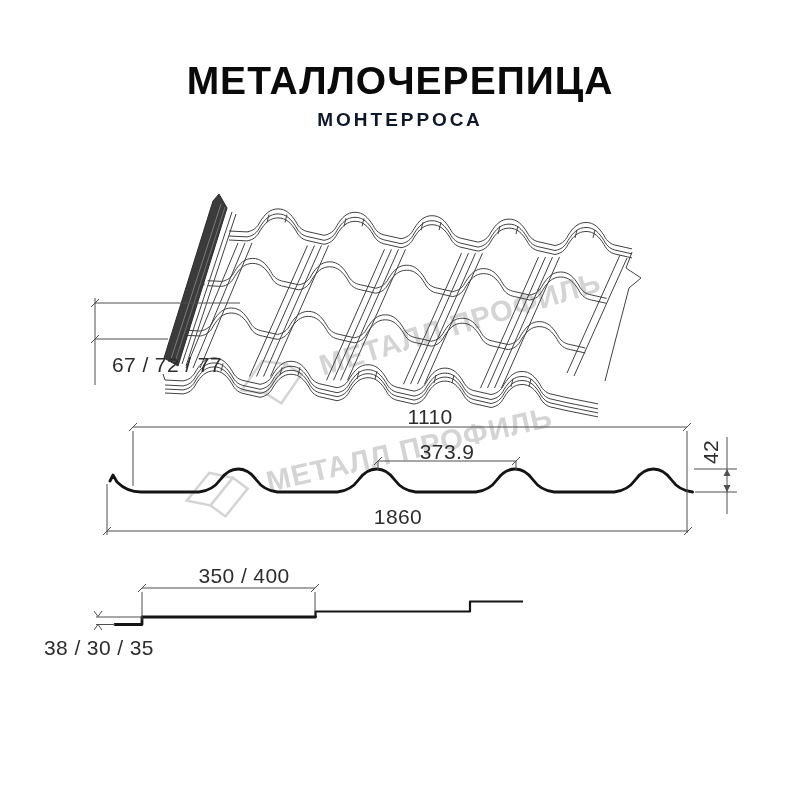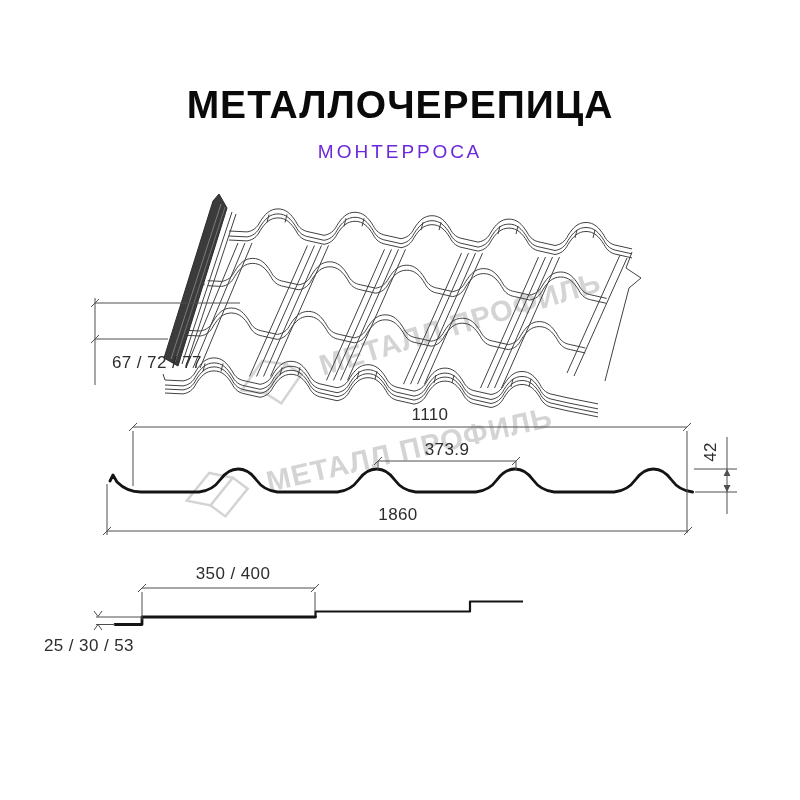--- a/index.html
+++ b/index.html
@@ -2,23 +2,23 @@
 <html style="--line: #414141; --dim: #4f4f4f; --ink: #141414; --wm: #d4d4d4; --text: #2d2d2d; --bg: #ffffff;"><head>
 <meta charset="utf-8">
 <style>
   :root{
     --line:#414141; --dim:#4f4f4f; --ink:#141414; --wm:#d4d4d4; --text:#2d2d2d; --bg:#ffffff;
   }
   html,body{margin:0;padding:0;background:var(--bg);}
   #stage{position:relative;width:800px;height:800px;background:var(--bg);overflow:hidden;
          font-family:"Liberation Sans", sans-serif;}
   .title-wrap{position:absolute;left:0;top:60px;width:800px;text-align:center;z-index:3;}
-  .title{font-size:39px;font-weight:800;letter-spacing:1px;color:#0a0a0a;line-height:1.1;margin-top:24px;}
-  .subtitle{margin-top:14px;font-size:19px;font-weight:400;letter-spacing:3px;color:#6d28d9;}
-  .dim-label{position:absolute;font-size:17px;color:var(--text);letter-spacing:.4px;
+  .title{font-size:39px;font-weight:800;letter-spacing:1px;color:#0a0a0a;line-height:1.1;}
+  .subtitle{margin-top:6px;font-size:19px;font-weight:700;letter-spacing:3px;color:#0f172a;}
+  .dim-label{position:absolute;font-size:21px;color:var(--text);letter-spacing:.4px;
              white-space:nowrap;z-index:3;}
   .centered{transform:translateX(-50%);}
   .rot90{transform:translate(-50%,-50%) rotate(-90deg);}
   .wm{position:absolute;display:flex;align-items:center;gap:14px;color:var(--wm);
       font-weight:700;font-size:29px;letter-spacing:1px;transform-origin:left center;
       z-index:1;white-space:nowrap;}
   #wm-3d{left:236px;top:364px;transform:rotate(-17deg);}
   #wm-profile{left:181px;top:474px;transform:rotate(-13deg);}
   .wm-logo svg{display:block;}
   #drawing{position:absolute;left:0;top:0;z-index:2;}
@@ -131,15 +131,15 @@
     <path class="dim" d="M142,588 H315 M142,592 V620 M315,592 V612 M96,617 H142 M96,624.5 H115"></path>
     <path class="dim" d="M138,592 L146,584 M311,592 L319,584"></path>
     <path class="dim" d="M94,611 L98,616.5 L102,611 M94,630 L98,624.5 L102,630"></path>
   </svg>
 
   <span class="dim-label" style="left:112px;top:353px;">67 / 72 / 77</span>
   <span class="dim-label centered" style="left:430px;top:405px;">1110</span>
   <span class="dim-label centered" style="left:447px;top:440px;">373.9</span>
   <span class="dim-label rot90" style="left:711px;top:452px;">42</span>
   <span class="dim-label centered" style="left:398px;top:505px;">1860</span>
-  <span class="dim-label centered" style="left:233px;top:564px;">350 / 400</span>
-  <span class="dim-label" style="left:44px;top:636px;">25 / 30 / 53</span>
+  <span class="dim-label centered" style="left:244px;top:564px;">350 / 400</span>
+  <span class="dim-label" style="left:44px;top:636px;">38 / 30 / 35</span>
 </div>
 
 </body></html>

